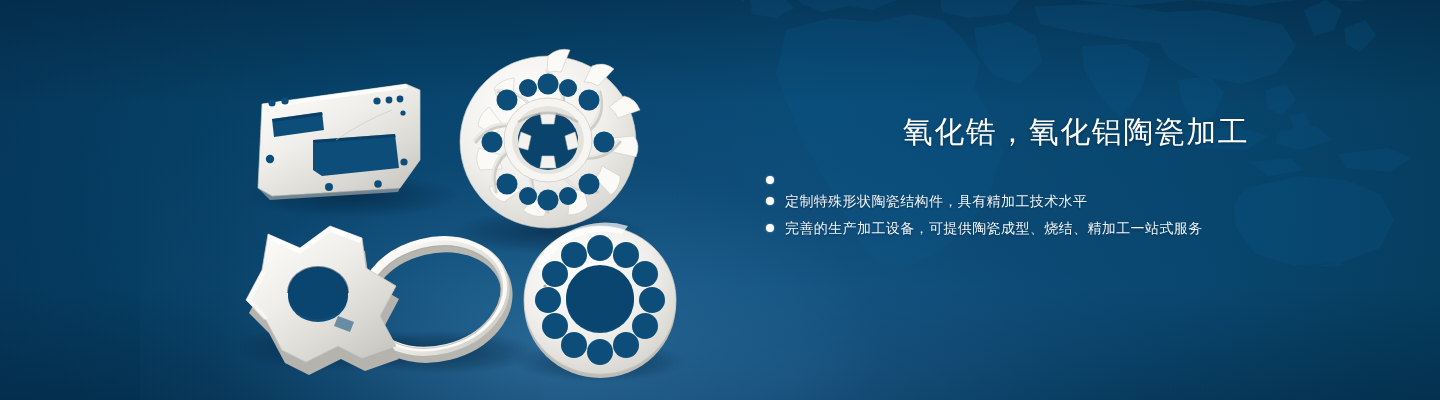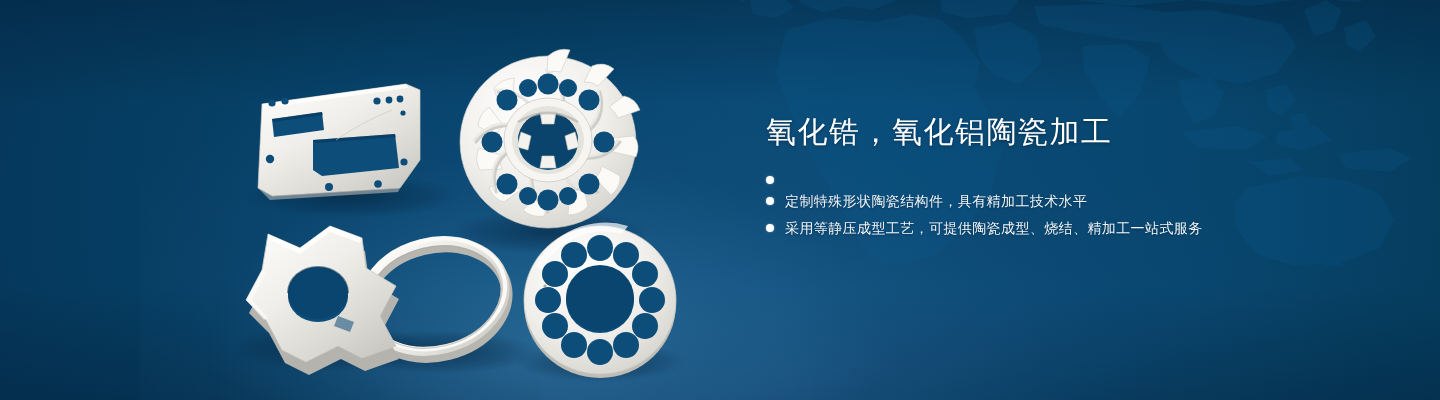--- a/index.html
+++ b/index.html
@@ -9,20 +9,21 @@
     font-family:"Liberation Sans","DejaVu Sans",sans-serif;
     -webkit-font-smoothing:antialiased;
   }
 
   .banner{
     position:relative;
     width:1440px;
     height:400px;
     overflow:hidden;
     background:#0f766e;
+    text-align:center;
   }
 
   
   .bg-base{
     position:absolute; inset:0;
     background:
       linear-gradient(90deg,#063d64 0%,#064167 14%,#07456e 34%,#0a4b76 55%,#084770 78%,#064266 100%);
   }
   .bg-vert{
     position:absolute; inset:0;
@@ -364,18 +365,18 @@
     <ul class="bullets">
       <li>
         <span class="dot"></span>
       </li>
       <li>
         <span class="dot"></span>
         <span>定制特殊形状陶瓷结构件，具有精加工技术水平</span>
       </li>
       <li>
         <span class="dot"></span>
-        <span>采用等静压成型工艺，可提供陶瓷成型、烧结、精加工一站式服务</span>
+        <span>完善的生产加工设备，可提供陶瓷成型、烧结、精加工一站式服务</span>
       </li>
     </ul>
   </div>
 
 </div>
 
 </body></html>

